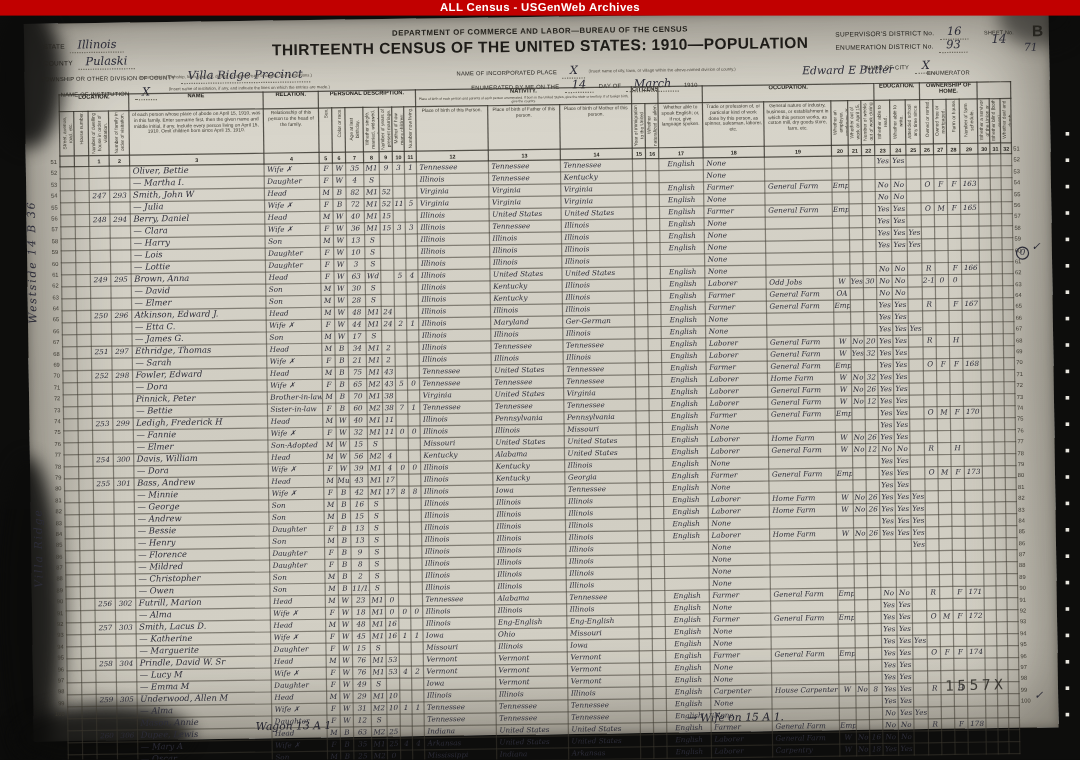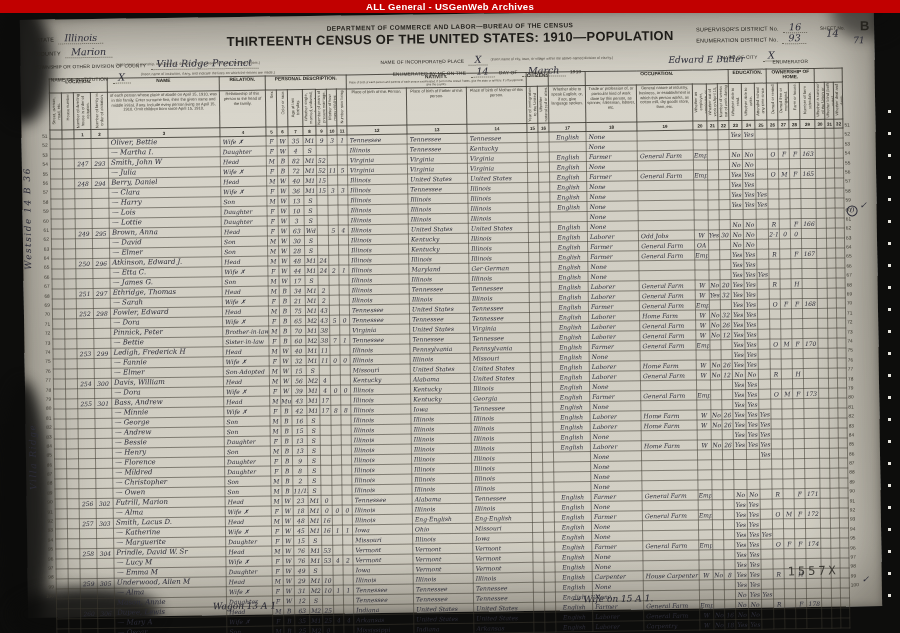--- a/index.html
+++ b/index.html
@@ -44,39 +44,39 @@
   .bnote{position:absolute;font:italic 9px "DejaVu Serif",serif;color:#23232e;white-space:nowrap;}
   .stamp{position:absolute;left:760px;top:555px;font:12px "DejaVu Sans Mono",monospace;letter-spacing:3px;
          color:#32302b;transform:rotate(-.5deg);opacity:.9;}
   .circ0{position:absolute;left:824px;top:197px;width:9px;height:9px;border:1px solid #2c2c38;border-radius:50%;
          font:italic 7px "DejaVu Serif",serif;color:#2c2c38;text-align:center;line-height:9px;}
   .chk{position:absolute;font:italic 9px "DejaVu Serif",serif;color:#2c2c38;}
 </style>
 </head>
 <body>
 
-<div class="banner">ALL General - USGenWeb Archives</div>
+<div class="banner">ALL Census - USGenWeb Archives</div>
 
 <div class="paper">
 
   <div class="blot" style="left:-28px;top:-16px;width:60px;height:120px;"></div>
   <div class="blot" style="left:-30px;top:360px;width:55px;height:260px;"></div>
   <div class="blot" style="left:-18px;top:568px;width:150px;height:52px;"></div>
   <div class="blot" style="left:812px;top:-20px;width:70px;height:50px;opacity:.5;"></div>
 
   <div class="abs deptline pr">DEPARTMENT OF COMMERCE AND LABOR—BUREAU OF THE CENSUS</div>
   <div class="abs title">THIRTEENTH CENSUS OF THE UNITED STATES: 1910—POPULATION</div>
 
   <div class="abs" style="left:16px;top:8px;">
     <span class="lbl pr">STATE</span>
     <span class="hval">Illinois</span>
   </div>
   <div class="abs" style="left:16px;top:22px;">
     <span class="lbl pr">COUNTY</span>
-    <span class="hval">Marion</span>
+    <span class="hval">Pulaski</span>
   </div>
 
   <div class="abs" style="left:676px;top:7px;">
     <span class="lbl pr">SUPERVISOR'S DISTRICT No.</span>
     <span class="hval">16</span>
   </div>
   <div class="abs" style="left:676px;top:18px;">
     <span class="lbl pr">ENUMERATION DISTRICT No.</span>
     <span class="hval">93</span>
   </div>

